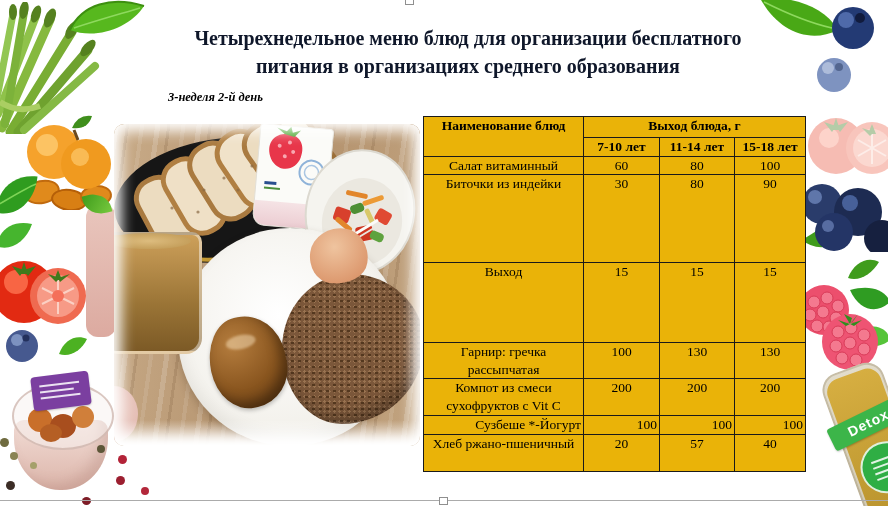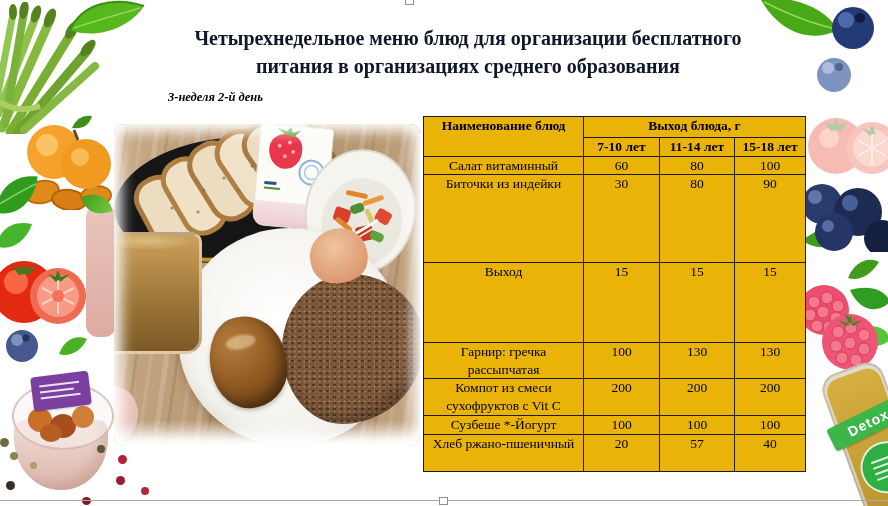--- a/index.html
+++ b/index.html
@@ -20,21 +20,21 @@
                 vertical-align:top;text-align:center;padding:0 2px;line-height:1.3;
                 overflow:hidden;}
   td.nameh{font-weight:bold;font-size:14px;vertical-align:middle;}
   td.grouph{font-weight:bold;font-size:14px;height:20px;vertical-align:middle;}
   td.ageh{font-weight:bold;font-size:13.5px;height:15px;vertical-align:middle;}
   tr.r0 td{height:16px;}
   tr.r1 td{height:87px;margin-top:39px;}
   tr.r2 td{height:79px;}
   tr.r3 td{height:34px;margin-top:40px;}
   tr.r4 td{height:36px;}
-  tr.r5 td{height:15px;}
+  tr.r5 td{height:15px;text-align:right;}
   tr.r6 td{height:36px;font-family:Liberation Serif, serif;}
   td.left-name{text-align:left;padding-left:6px;}
 
   
   .photo{left:114px;top:124px;width:306px;height:322px;border-radius:10px;
          z-index:4;overflow:hidden;
          background-color:#b89a78;
          background-image:
            repeating-linear-gradient(98deg, rgba(255,255,255,.16) 0 5px, rgba(0,0,0,0) 5px 12px,
              rgba(101,69,38,.16) 12px 15px, rgba(0,0,0,0) 15px 26px,

